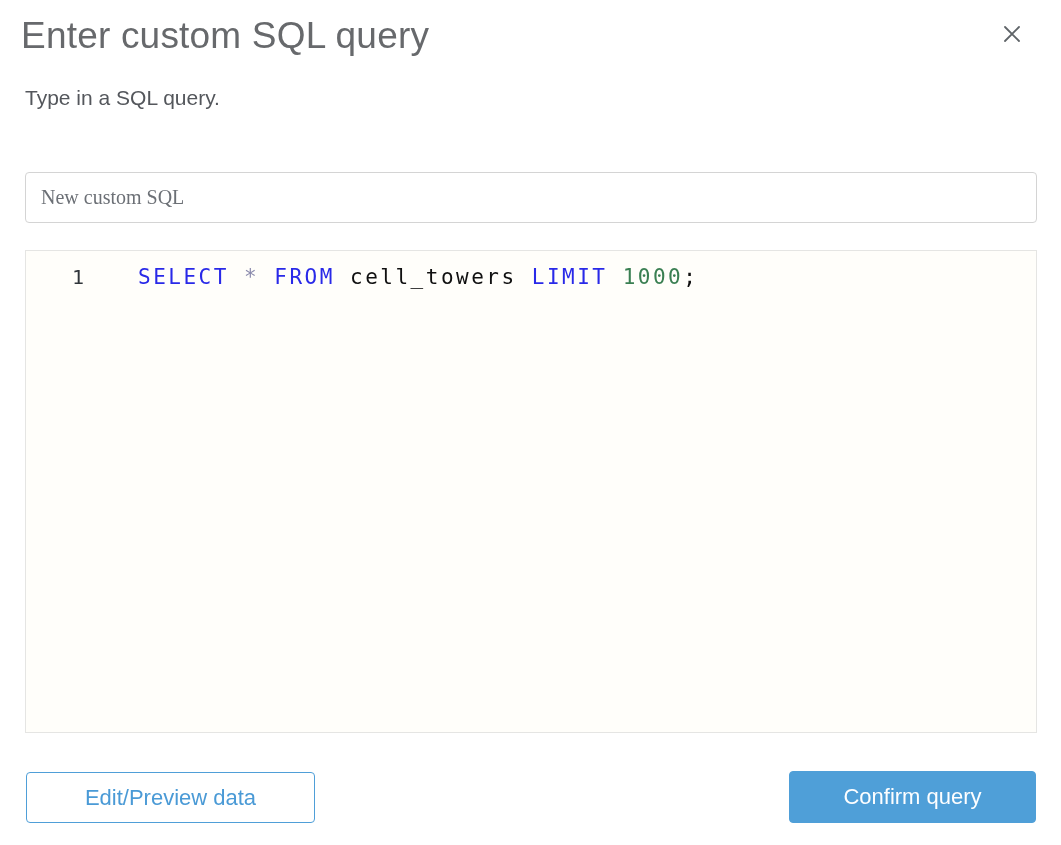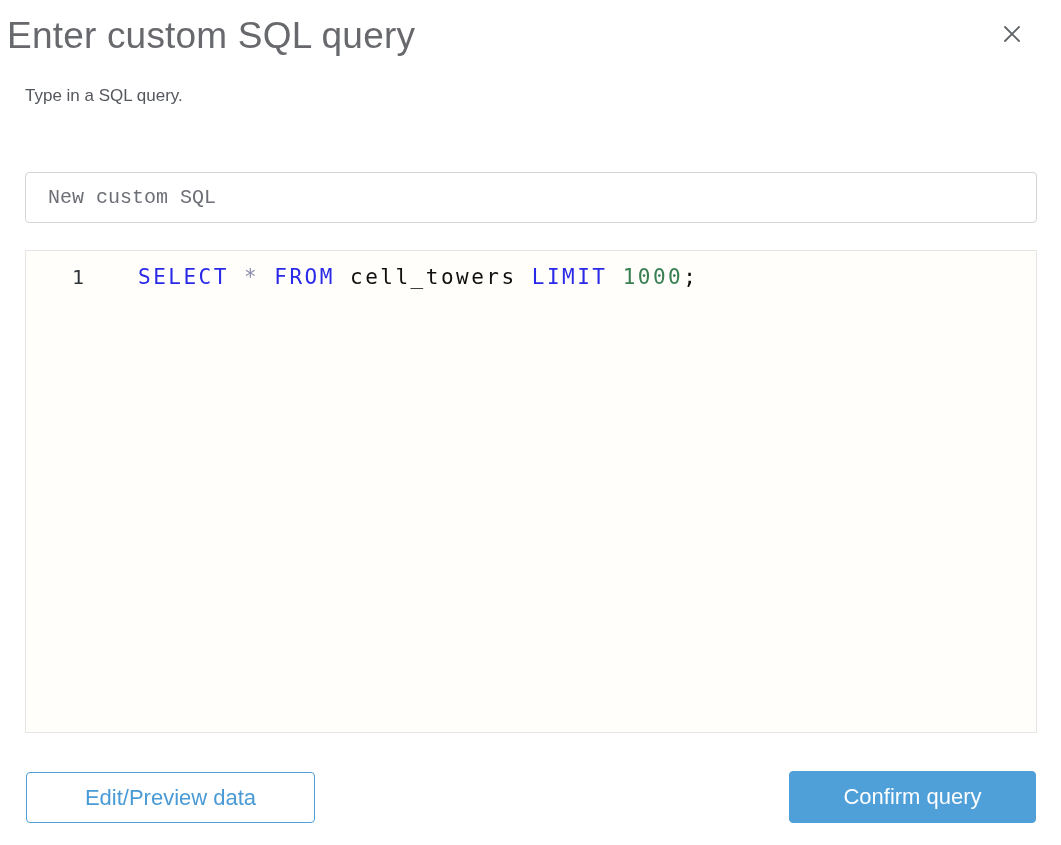--- a/index.html
+++ b/index.html
@@ -7,52 +7,52 @@
   body {
     background: #ffffff;
     font-family: "Liberation Sans", sans-serif;
     position: relative;
     overflow: hidden;
   }
   .modal { position: absolute; inset: 0; background: #ffffff; }
 
   .dialog-title {
     position: absolute;
-    left: 7px; top: 15px;
+    left: 21px; top: 15px;
     font-size: 37px;
     font-weight: 400;
     letter-spacing: 0.2px;
     color: #67696c;
   }
   .close-btn {
     position: absolute;
     right: 36px; top: 21px;
     width: 26px; height: 26px;
     background: transparent;
     border: none;
     cursor: pointer;
     display: flex; align-items: center; justify-content: center;
   }
   .dialog-subtitle {
     position: absolute;
     left: 25px; top: 86px;
-    font-size: 17px;
+    font-size: 21px;
     font-weight: 400;
     color: #54575c;
   }
 
   .name-input {
     position: absolute;
     left: 25px; top: 172px;
     width: 1012px; height: 51px;
     border: 1px solid #d4d4d4;
     border-radius: 4px;
     background: #ffffff;
-    padding: 0 22px;
-    font-family: Liberation Mono, monospace;
+    padding: 0 15px;
+    font-family: Liberation Serif, serif;
     font-size: 20px;
     color: #6c7076;
     outline: none;
   }
 
   .editor {
     position: absolute;
     left: 25px; top: 250px;
     width: 1012px; height: 483px;
     background: #fffefa;

